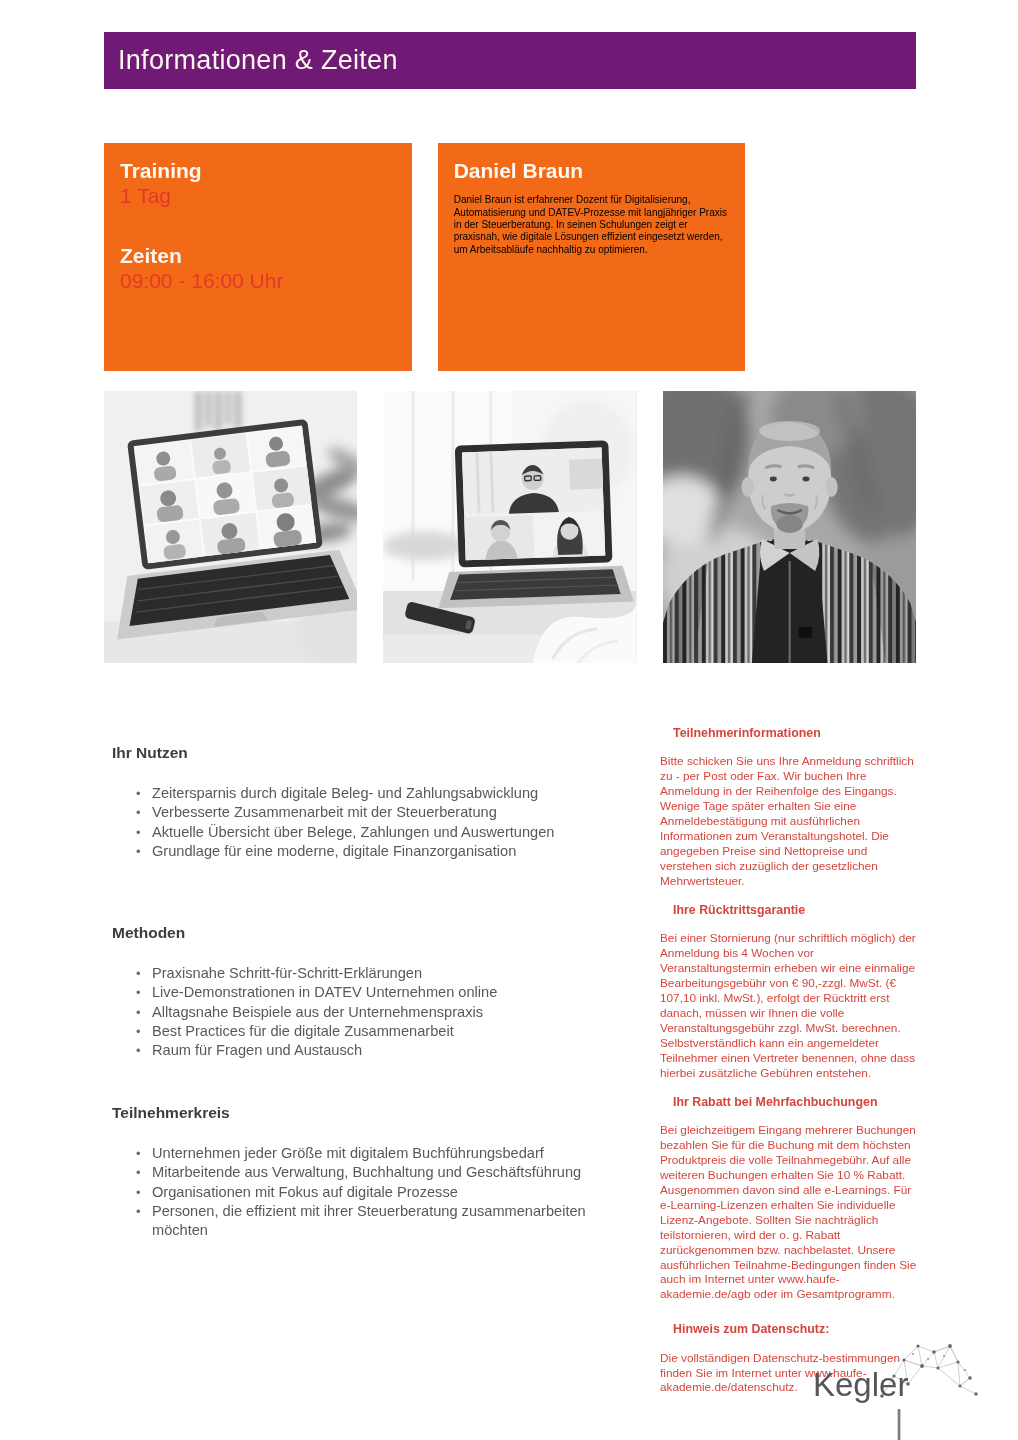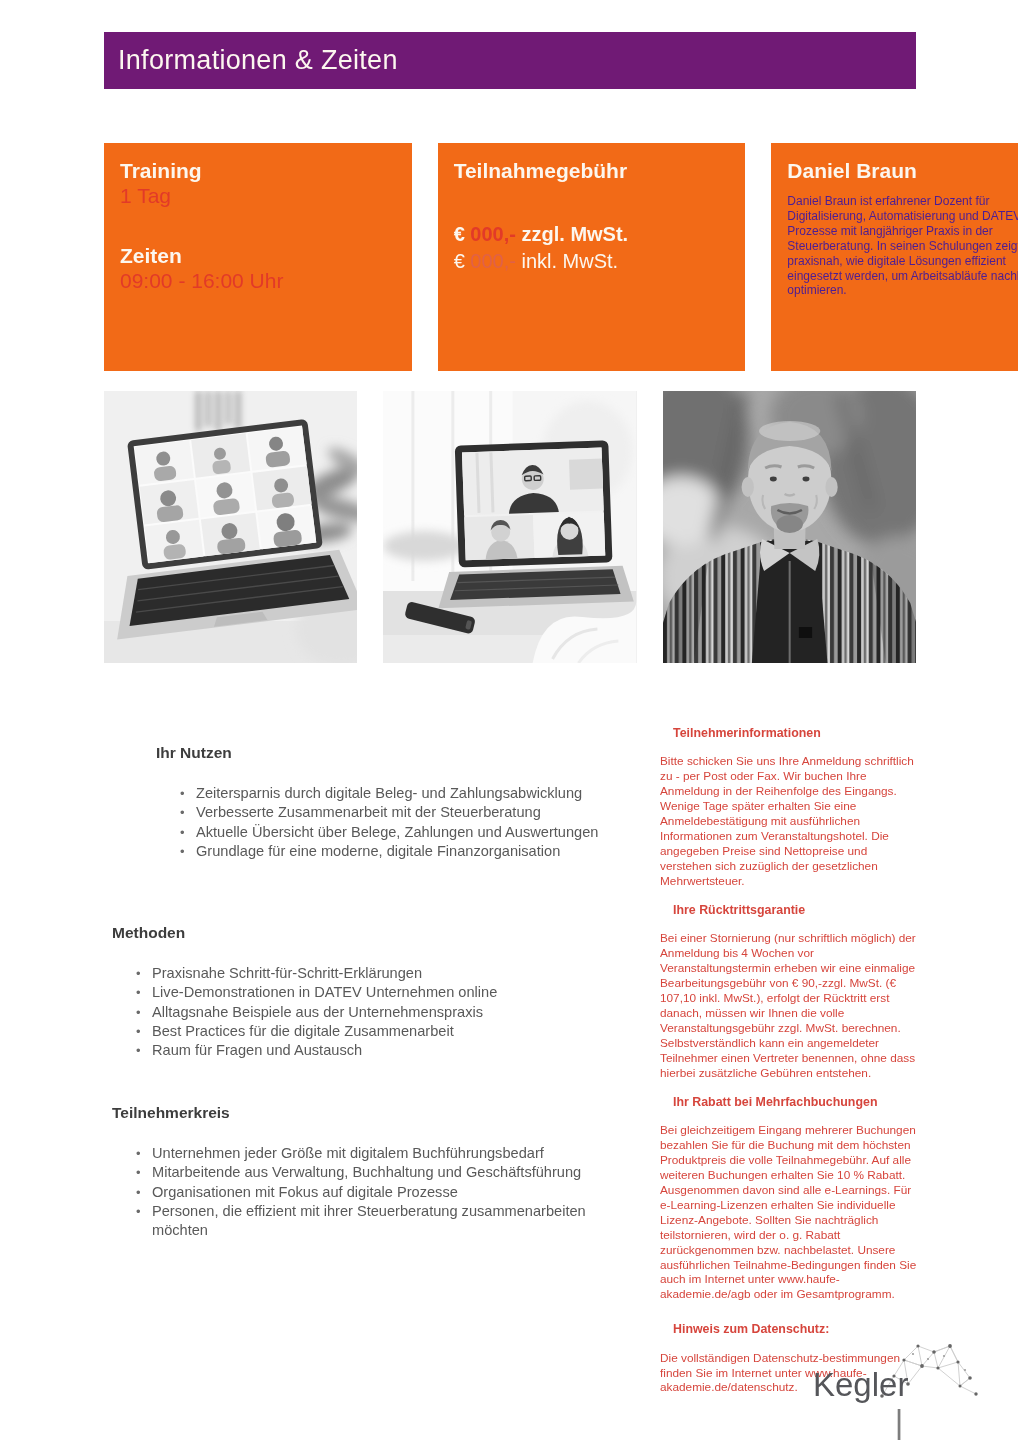--- a/index.html
+++ b/index.html
@@ -15,35 +15,35 @@
   .cards{position:absolute;left:104px;top:143px;width:975px;display:grid;
          grid-template-columns:repeat(3,1fr);column-gap:26px;}
   .card{background:#F26A17;height:228px;box-sizing:border-box;padding:16px 16px 0 16px;color:#FCF7EF;}
   .card .title{font-size:21px;font-weight:700;line-height:1.15;}
   .card .val-red{color:#E23A28;font-size:21px;line-height:1.2;}
   .card .spacer{height:36px;}
   .fee-line{font-size:20px;margin-top:4px;white-space:nowrap;}
   .fee-line.bold{font-weight:700;margin-top:40px;}
   .fee-line .amt{color:#E23A28;}
   .fee-line.muted .amt{color:#E06148;}
-  .trainer-bio{font-size:12px;line-height:1.24;margin-top:11px;color:#4c1d95;}
+  .trainer-bio{font-size:10px;line-height:1.24;margin-top:11px;color:#000000;}
 
   
   .photos{position:absolute;left:104px;top:391px;width:812px;display:grid;
           grid-template-columns:repeat(3,1fr);column-gap:26px;}
   .photo{height:272px;overflow:hidden;background:#eee;}
   .photo svg{display:block;width:100%;height:100%;}
 
   
   .section{position:absolute;left:112px;width:470px;}
   .section h2{margin:0;font-size:15.5px;font-weight:700;color:#3D3D3D;}
   .section ul{margin:22px 0 0 0;padding:0 0 0 40px;list-style:none;width:450px;}
   .section li{position:relative;font-size:14.6px;line-height:19.3px;color:#595959;}
   .section li::before{content:"•";position:absolute;left:-16px;top:0;color:#6a6a6a;font-size:13px;}
-  #sec-nutzen{top:744px;margin-left:44px;}
+  #sec-nutzen{top:744px;}
   #sec-methoden{top:924px;}
   #sec-kreis{top:1104px;}
 
   
   .notes{position:absolute;left:660px;top:712px;width:260px;color:#D6453C;}
   .note{margin-bottom:13px;}
   .note.gap{margin-top:19px;}
   .note h3{margin:13px;font-size:12.4px;font-weight:700;line-height:1.3;}
   .note p{margin:0;font-size:11.8px;line-height:1.27;}
 
@@ -66,33 +66,20 @@
   <div class="cards">
 
     <div class="card">
       <div class="title">Training</div>
       <div class="val-red">1 Tag</div>
       <div class="spacer"></div>
       <div class="title">Zeiten</div>
       <div class="val-red">09:00 - 16:00 Uhr</div>
     </div>
 
-    <div class="card">
-      <div class="title">Teilnahmegebühr</div>
-      <div class="fee-line bold">
-        <span>€</span>
-        <span class="amt">000,-</span>
-        <span>zzgl. MwSt.</span>
-      </div>
-      <div class="fee-line muted">
-        <span>€</span>
-        <span class="amt">000,-</span>
-        <span>inkl. MwSt.</span>
-      </div>
-    </div>
 
     <div class="card">
       <div class="title">Daniel Braun</div>
       <div class="trainer-bio">Daniel Braun ist erfahrener Dozent für Digitalisierung, Automatisierung und DATEV-Prozesse mit langjähriger Praxis in der Steuerberatung. In seinen Schulungen zeigt er praxisnah, wie digitale Lösungen effizient eingesetzt werden, um Arbeitsabläufe nachhaltig zu optimieren.</div>
     </div>
   </div>
 
   <div class="photos">
 
     <div class="photo">

